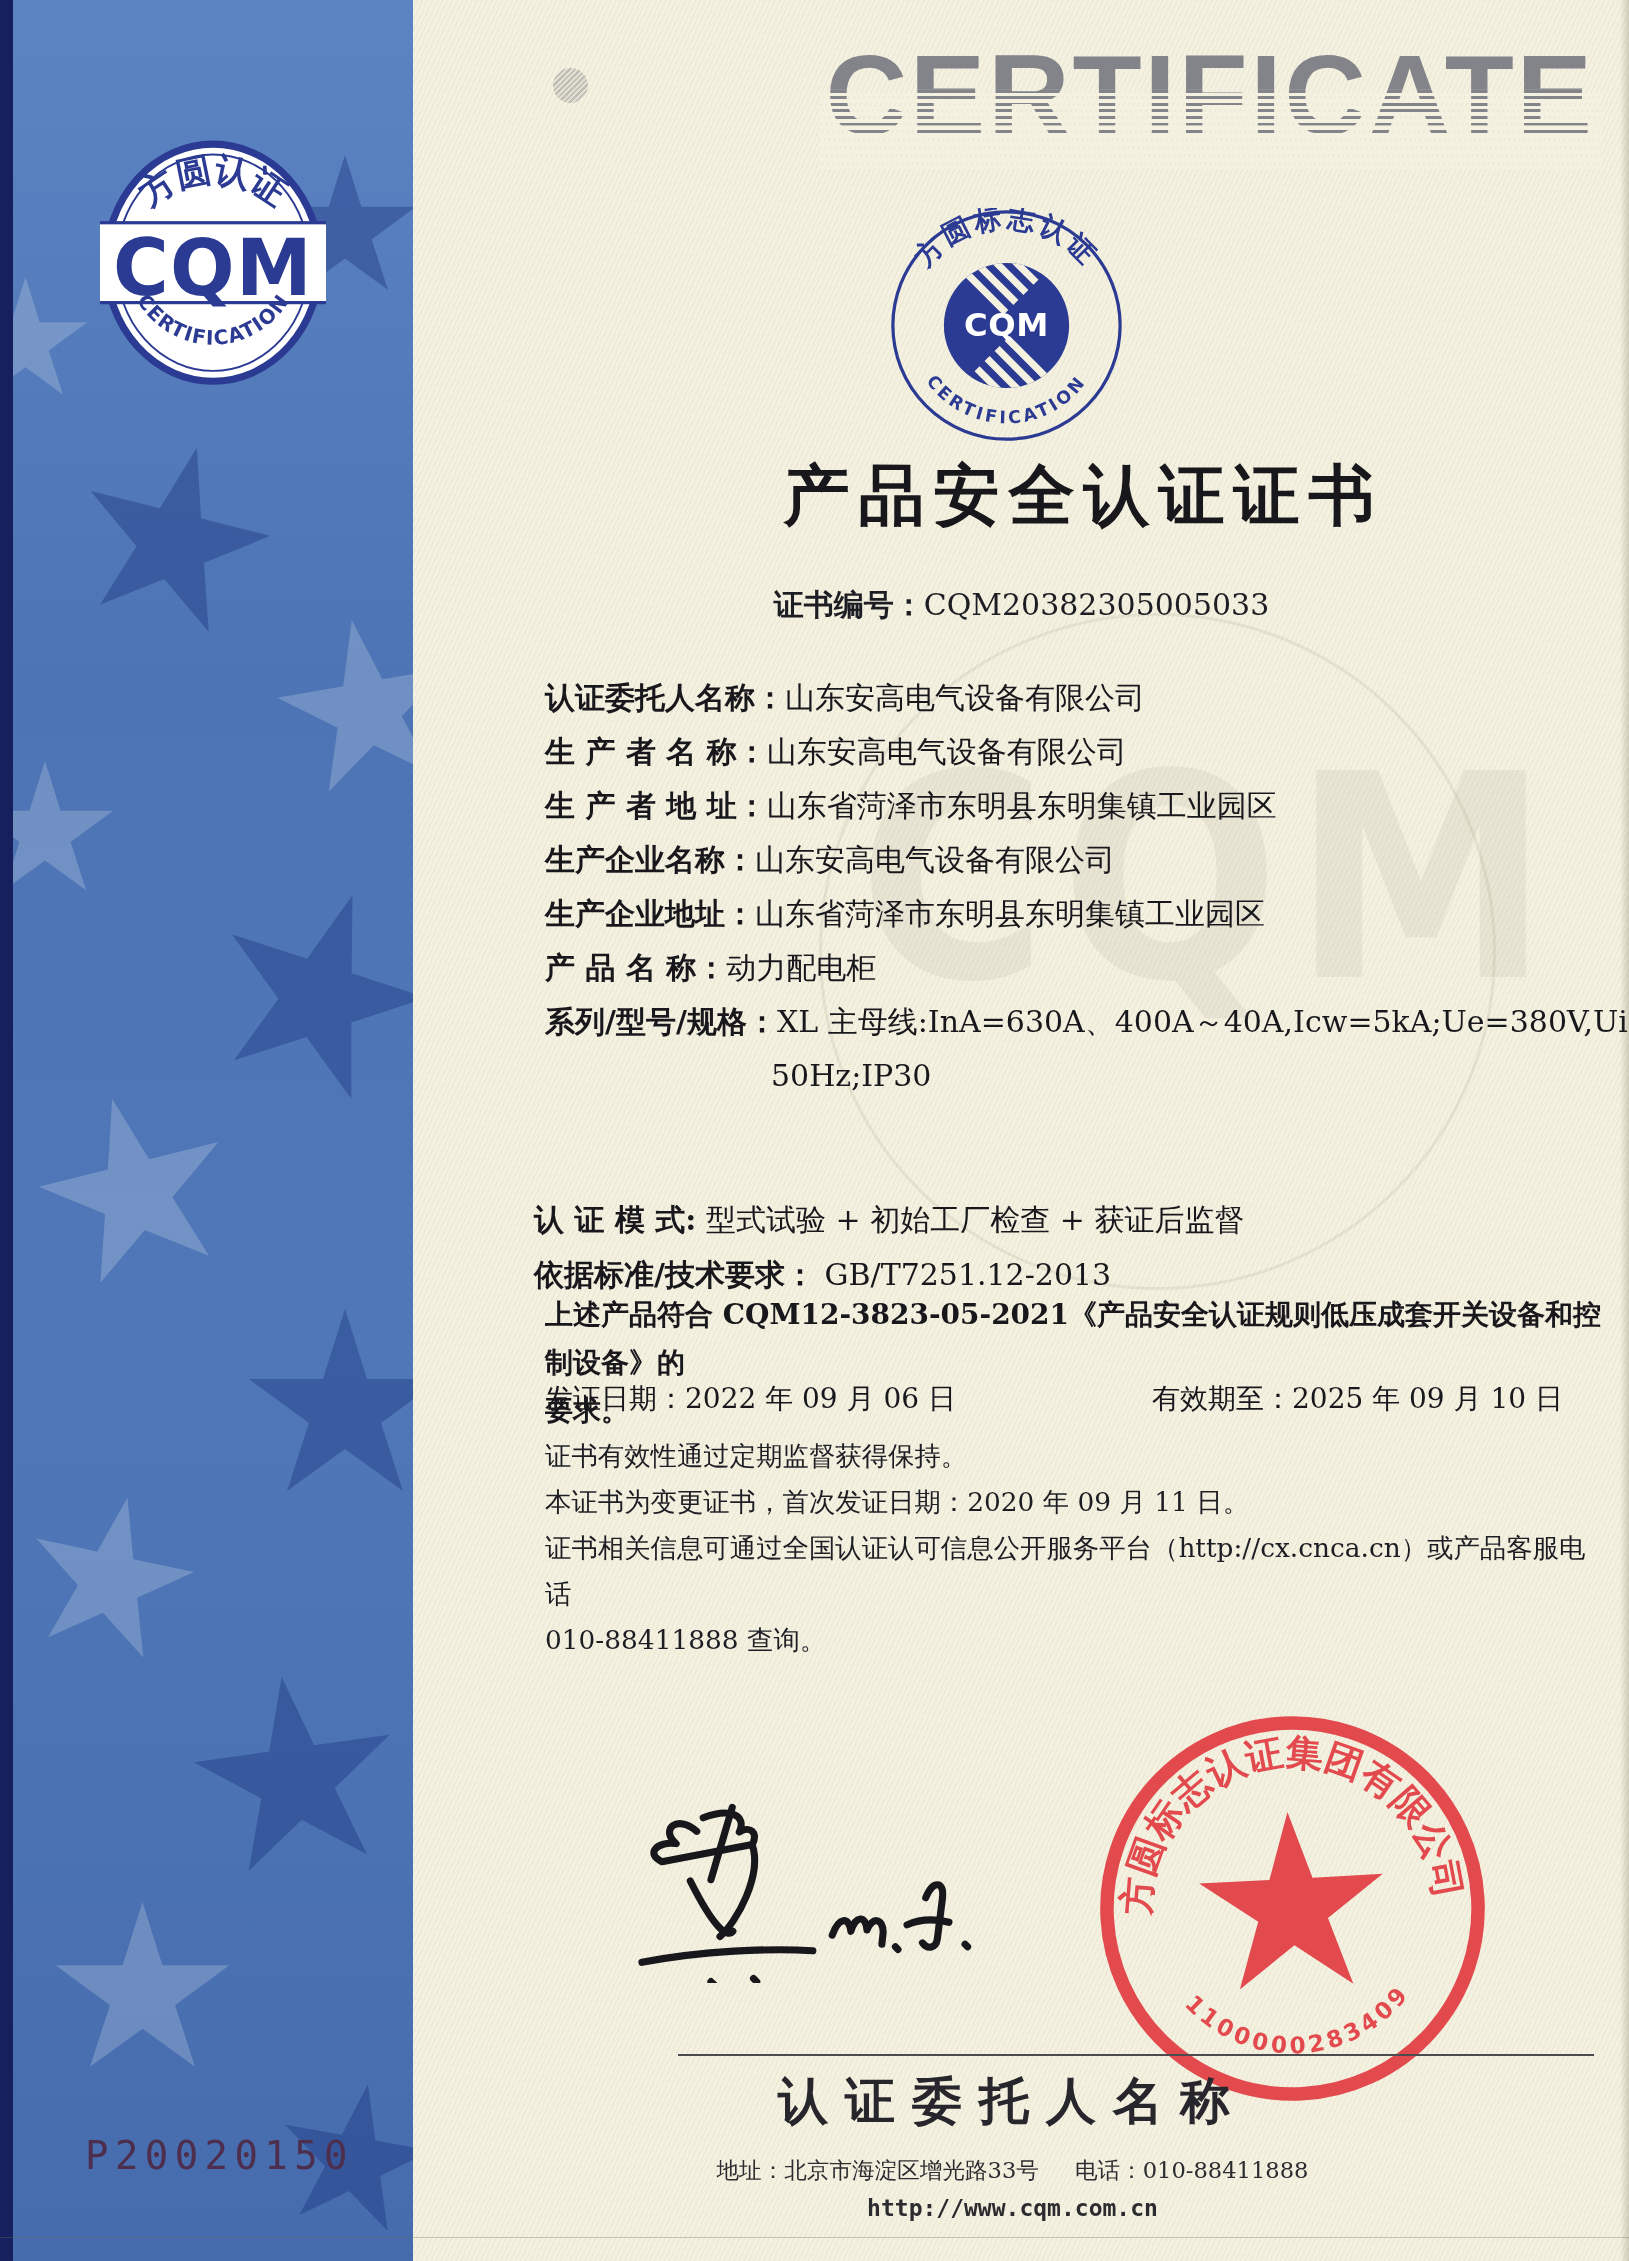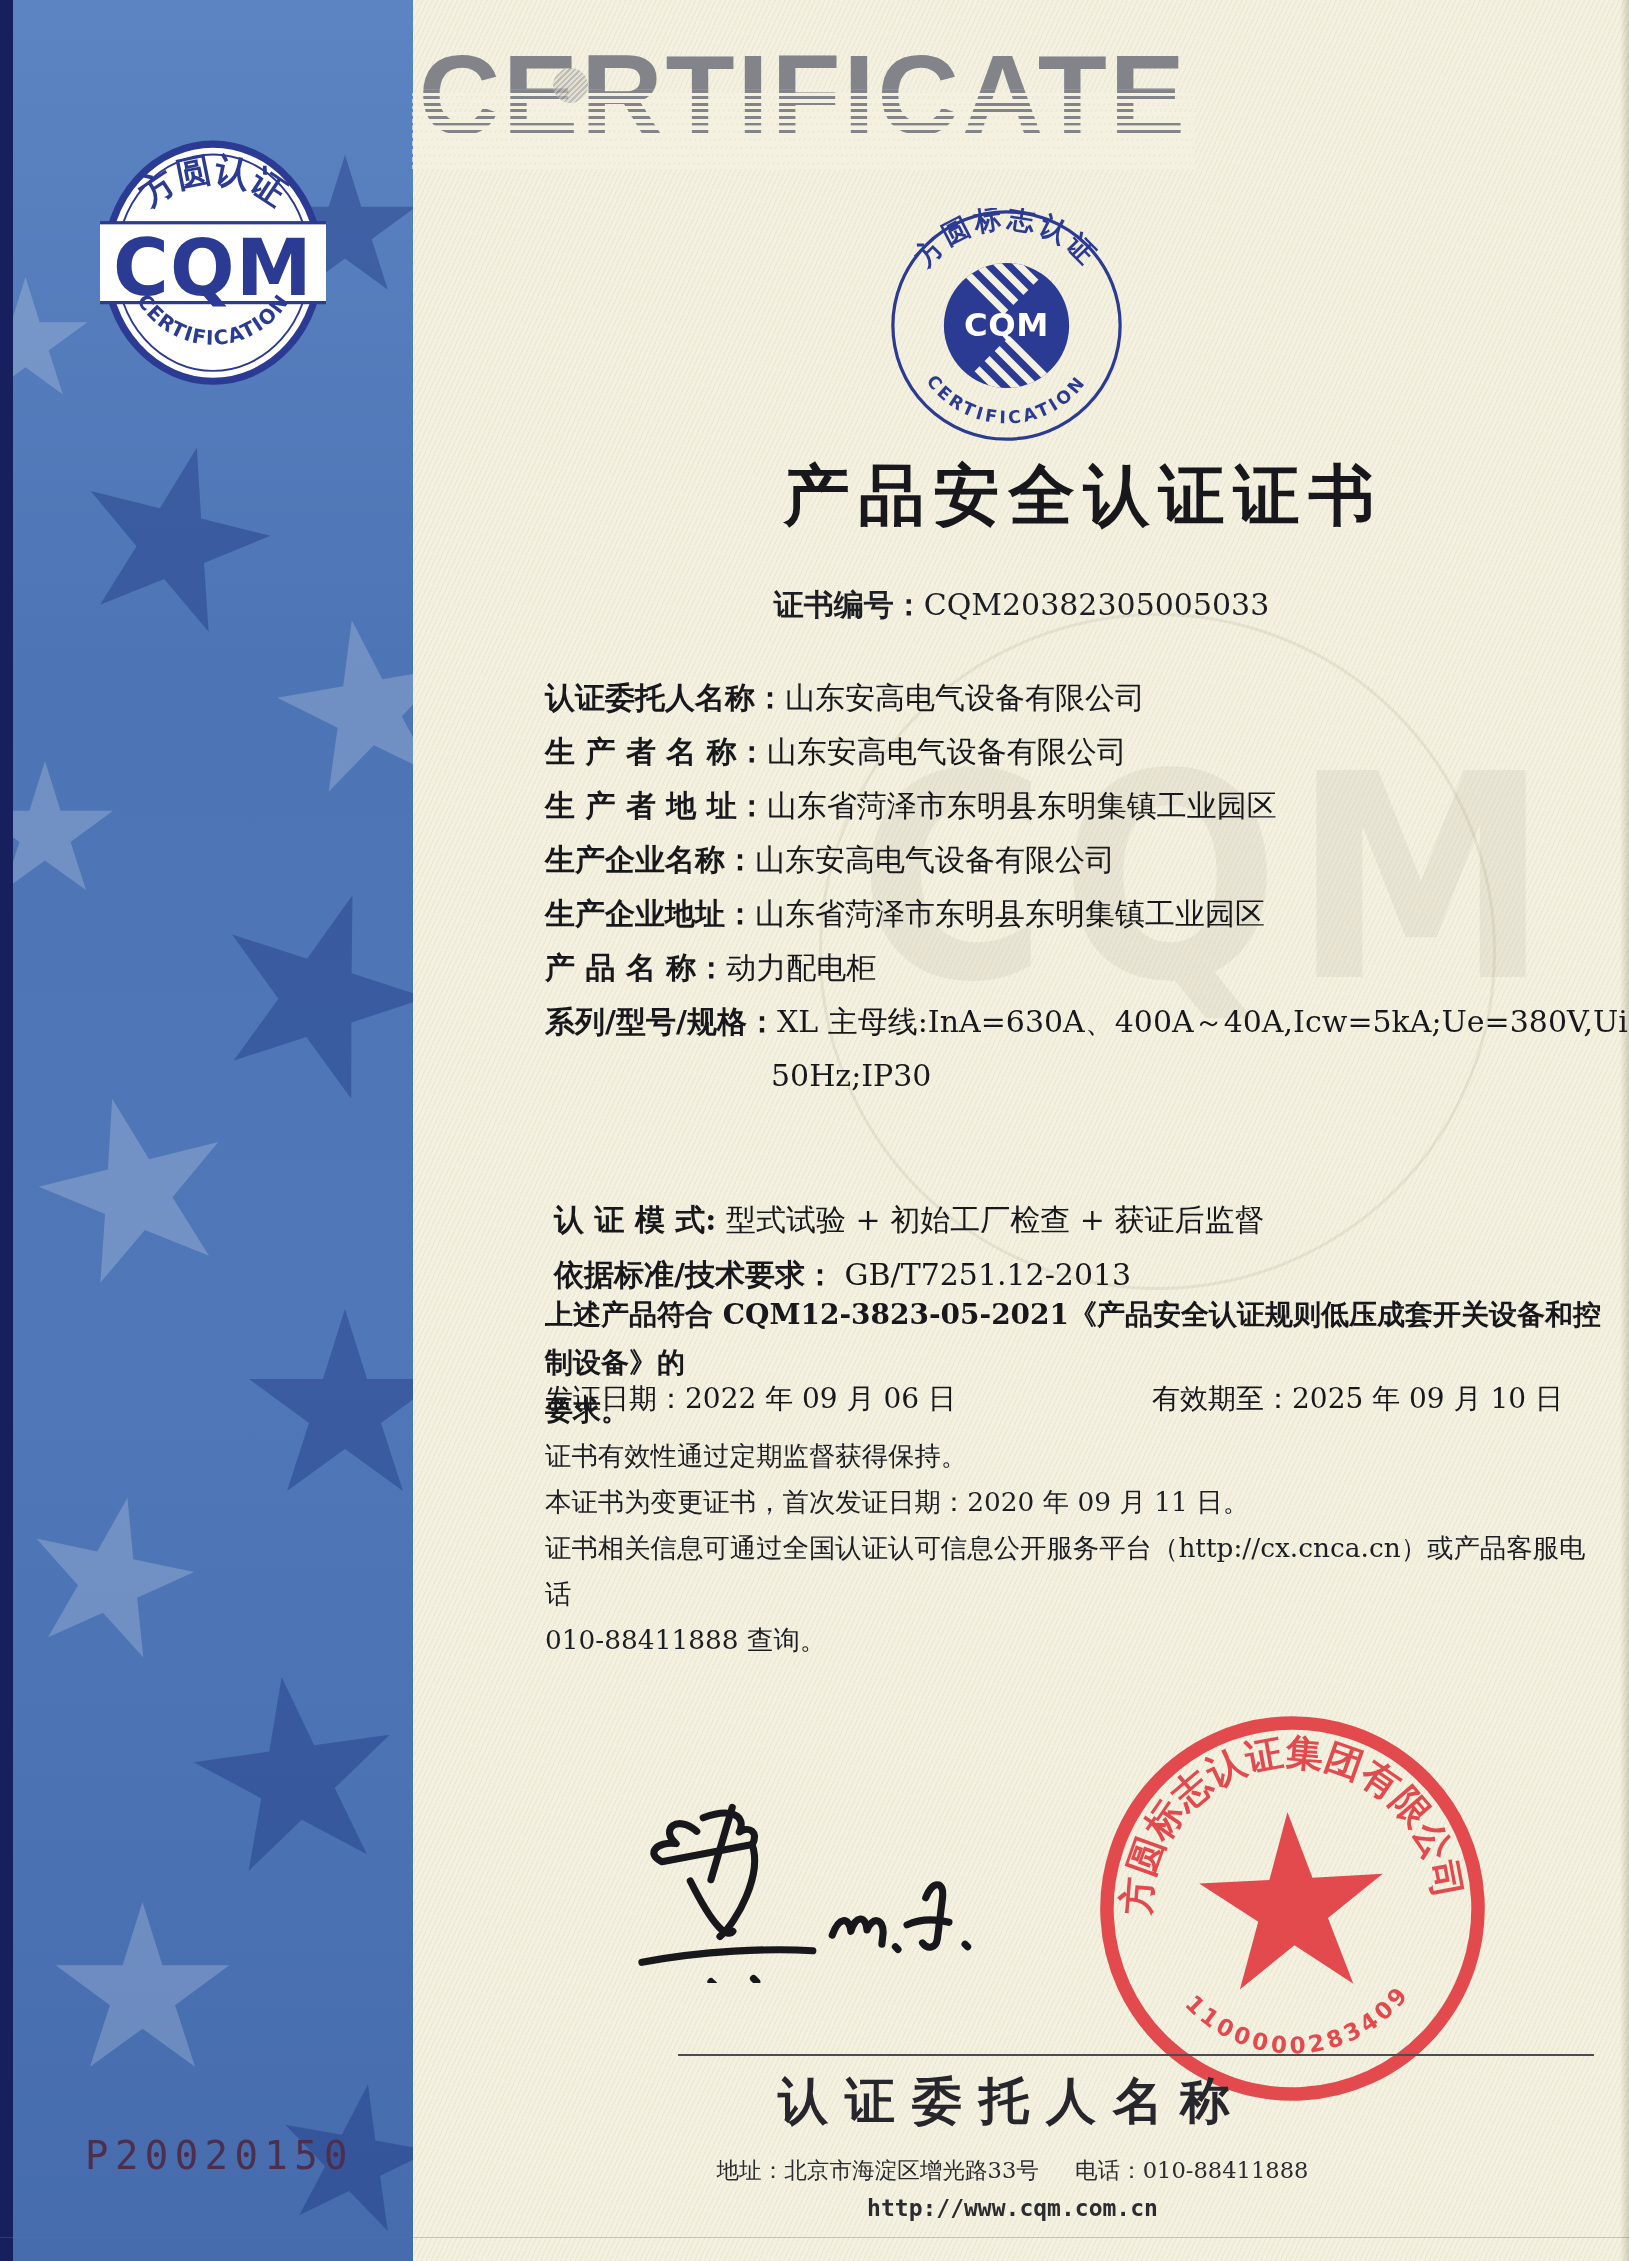--- a/index.html
+++ b/index.html
@@ -11,21 +11,21 @@
   
   .blue-band{position:absolute;left:0;top:0;width:413px;height:2261px;
         background:linear-gradient(180deg,#5c83c2 0%,#4d74b4 30%,#5078b8 60%,#466cae 100%);overflow:hidden;}
   .blue-band .dark-edge{position:absolute;left:0;top:0;width:13px;height:100%;background:#16205f;}
   .star{position:absolute;clip-path:polygon(50% 0%,61% 35%,98% 35%,68% 57%,79% 91%,50% 70%,21% 91%,32% 57%,2% 35%,39% 35%);}
   .star.dark{background:rgba(24,48,120,0.38);}
   .star.light{background:rgba(255,255,255,0.20);}
   
   .left-logo{position:absolute;left:100px;top:139px;width:226px;height:248px;}
   
-  .cert-head{position:absolute;left:426px;top:31px;width:1161px;height:135px;text-align:left;}
+  .cert-head{position:absolute;left:426px;top:31px;width:1161px;height:135px;text-align:right;}
   .cert-word{position:relative;display:inline-block;
         font-family:"Liberation Sans","DejaVu Sans",sans-serif;font-weight:bold;
         font-size:111px;line-height:129px;letter-spacing:2.6px;color:#83838a;
         transform:scaleY(1.02) scaleX(1.02);}
   .cert-word::before{content:"";position:absolute;left:-6.4px;right:-6.4px;top:46%;height:27%;
         background:repeating-linear-gradient(180deg,rgba(244,241,225,0) 0 2.6px,#f4f1e1 2.6px 6.4px);}
   .cert-word::after{content:"";position:absolute;left:-6.4px;right:-6.4px;top:73%;height:34%;
         background:repeating-linear-gradient(180deg,#f4f1e1 0 4.5px,rgba(244,241,225,0) 4.5px 7.7px);}
   .globe-dot{position:absolute;left:553px;top:68px;width:35px;height:35px;border-radius:50%;
         background:repeating-linear-gradient(135deg,#9a9aa0 0 1.9px,#d8d5c5 1.9px 3.9px);opacity:.6;}
@@ -39,21 +39,21 @@
   
   .doc-title{position:absolute;left:413px;top:451px;width:1341px;text-align:center;
         font-size:66px;font-weight:bold;color:#17171c;letter-spacing:9px;}
   .cert-no{position:absolute;left:413px;top:585px;width:1217px;text-align:center;
         font-size:30px;color:#1d1d24;}
   .cert-no .lbl{font-weight:600;}
   
   .fields{position:absolute;left:545px;top:671px;width:1032px;font-size:30px;color:#17171c;line-height:54px;white-space:nowrap;}
   .fields .lbl{font-weight:bold;}
   .wrapline{padding-left:226px;}
-  .modeblock{position:absolute;left:554px;top:1192px;width:1032px;font-size:30px;color:#17171c;line-height:55px;white-space:nowrap;}
+  .modeblock{position:absolute;left:534px;top:1192px;width:1032px;font-size:30px;color:#17171c;line-height:55px;white-space:nowrap;}
   .modeblock .lbl{font-weight:bold;}
   .conformity{position:absolute;left:545px;top:1291px;width:1057px;font-size:28px;font-weight:bold;color:#17171c;line-height:48px;}
   .datesrow{position:absolute;left:545px;top:1380px;width:1019px;font-size:28px;color:#17171c;white-space:nowrap;}
   .datesrow .expiry{position:absolute;left:607px;top:0;}
   .notes{position:absolute;left:545px;top:1433px;width:1057px;font-size:26.4px;color:#1d1d24;line-height:46px;}
   
   .signature{position:absolute;left:600px;top:1770px;width:387px;height:213px;}
   
   .stamp{position:absolute;left:1096px;top:1712px;width:393px;height:393px;opacity:.9;transform:rotate(-3deg);}
   

